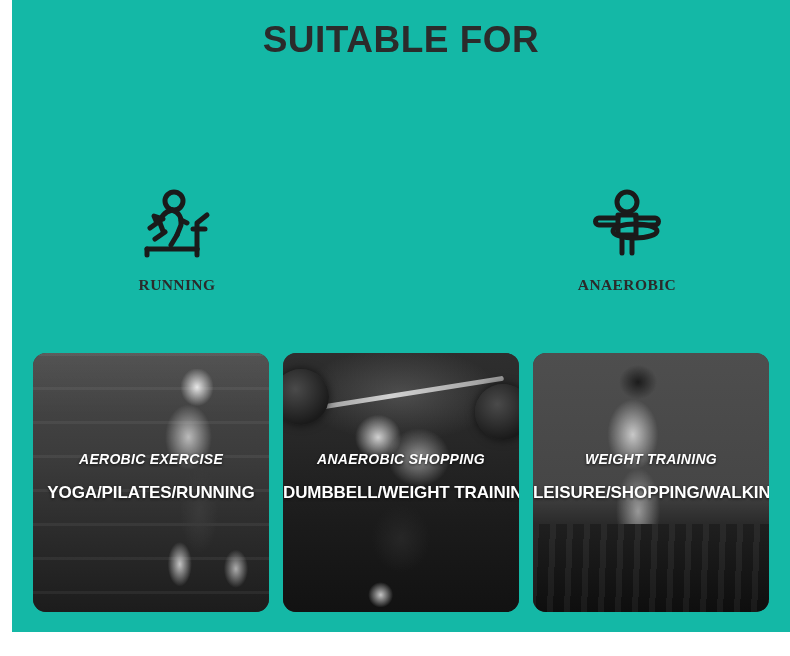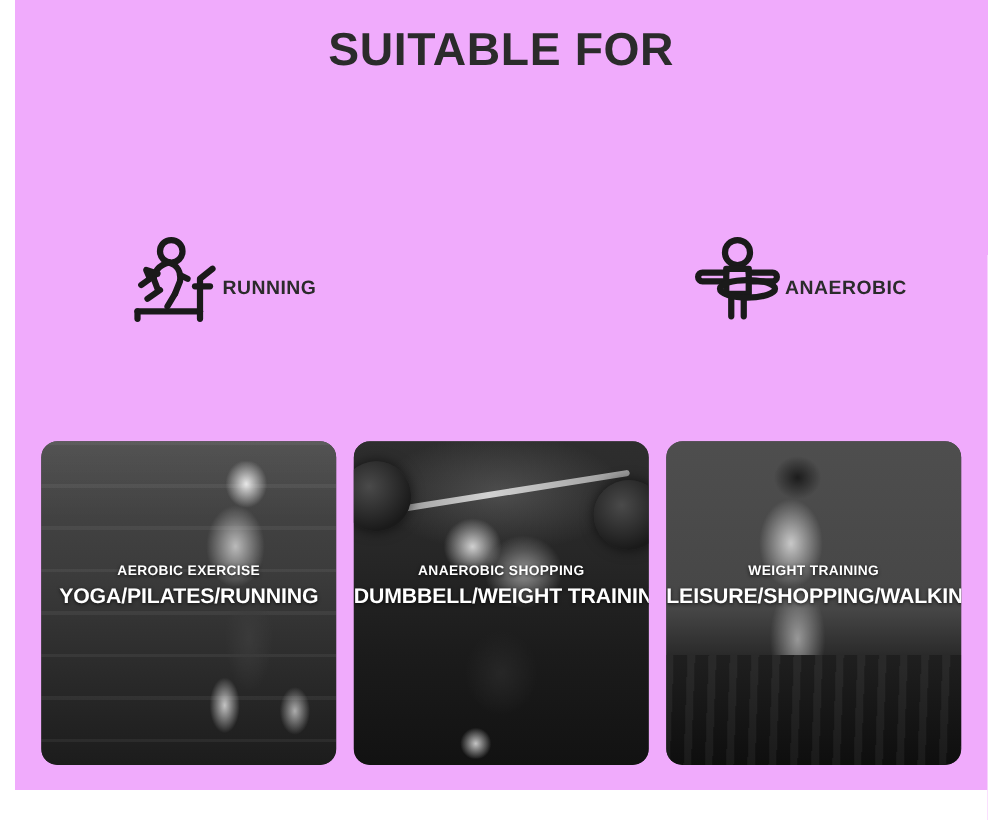--- a/index.html
+++ b/index.html
@@ -21,21 +21,21 @@
     background: #ffffff;
   }
 
   
   .panel {
     position: absolute;
     left: 12px;
     top: 0;
     width: 778px;
     height: 632px;
-    background: #f0abfc;
+    background: #14b8a6;
   }
 
   
   .heading {
     position: absolute;
     left: 0;
     top: 14px;
     width: 778px;
     text-align: center;
     color: #2b2b2b;
@@ -55,22 +55,23 @@
     left: 90px;
     top: 186px;
     width: 600px;
     display: flex;
     justify-content: space-between;
     align-items: flex-start;
   }
   .icon-cell {
     width: 150px;
     display: flex;
-    flex-direction: row;
+    flex-direction: column;
     align-items: center;
+    font-family: Liberation Serif, serif;
   }
   .icon-glyph {
     height: 78px;
     display: flex;
     align-items: center;
     justify-content: center;
   }
   .icon-label {
     margin-top: 12px;
     font-size: 15.5px;
@@ -200,28 +201,29 @@
 
   .card-overlay {
     position: absolute;
     left: 0;
     right: 0;
     top: 98px;
     text-align: center;
     color: #ffffff;
   }
   .card-title {
-    font-size: 11px;
+    font-size: 14px;
     font-weight: bold;
     letter-spacing: 0.3px;
     white-space: nowrap;
     text-shadow: 0 1px 3px rgba(0,0,0,0.75);
+    font-style: italic;
   }
   .card-subtitle {
-    margin-top: 4px;
+    margin-top: 16px;
     font-size: 17px;
     font-weight: bold;
     letter-spacing: -0.1px;
     white-space: nowrap;
     text-shadow: 0 1px 3px rgba(0,0,0,0.75);
   }
 </style>
 </head>
 <body>
 

